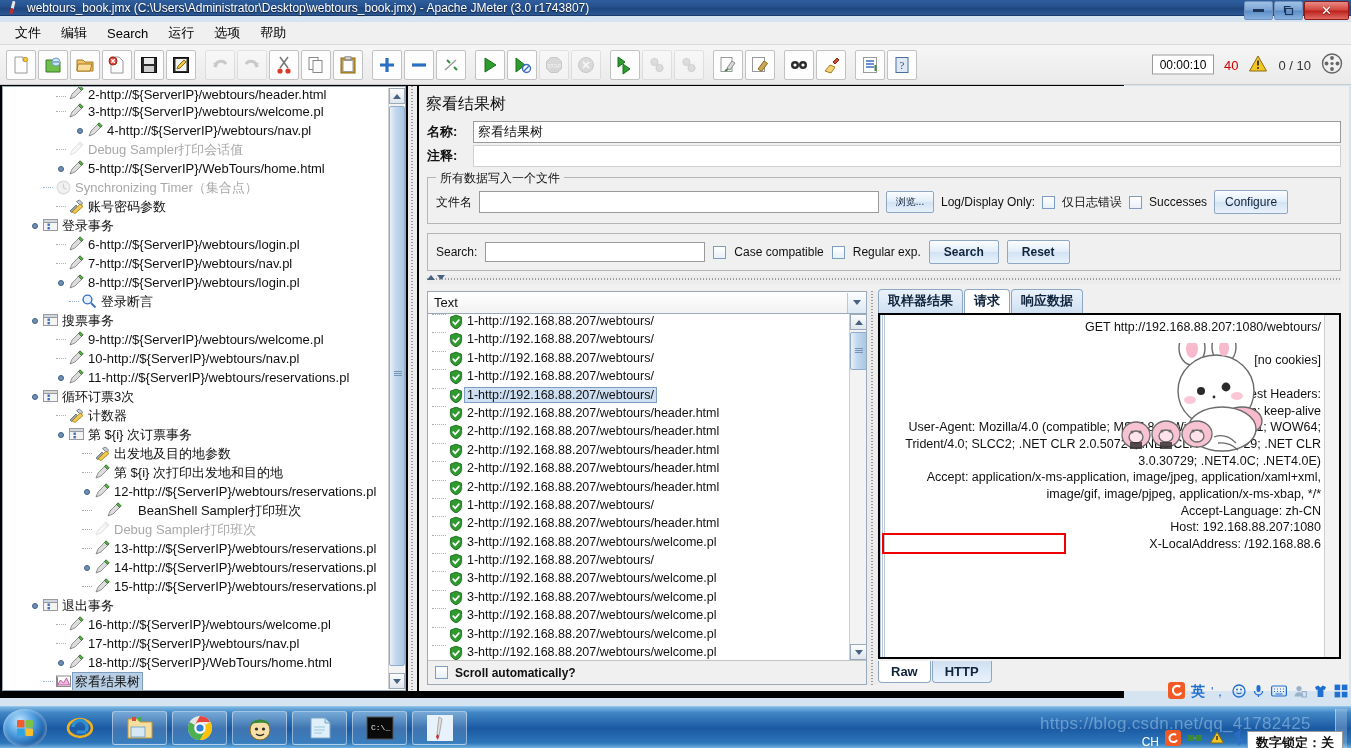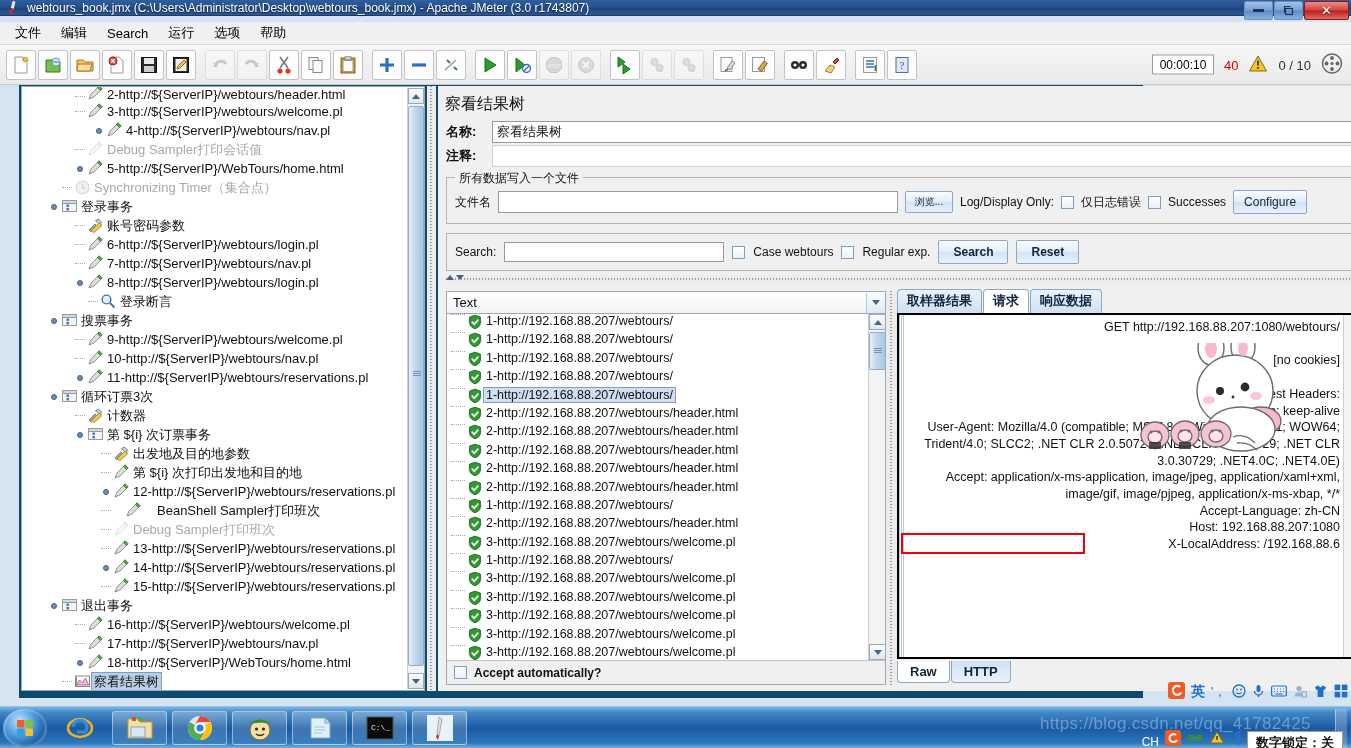--- a/index.html
+++ b/index.html
@@ -85,22 +85,21 @@
   #elapsed {
     border: 1px solid #9a9a9a; background: #fff; padding: 2px 5px;
     font-size: 12px; color: #000; min-width: 62px; text-align: center;
   }
   #errcount { color: #d00000; font-size: 13px; }
   #threadcount { color: #333; font-size: 13px; }
 
   
   #main {
     position: absolute; left: 0; top: 85px; width: 1124px; height: 613px;
-    background: #0c4a6e;
-    margin-left: 19px;
+    background: #000000;
   }
 
   
   #treepanel {
     position: absolute; left: 2px; top: 1px; width: 404px; height: 605px;
     background: #ffffff; border: 1px solid #9aaabb;
     overflow: hidden;
   }
   #treeinner { position: absolute; left: 0; top: 0; width: 404px; height: 603px; }
   .tnode {
@@ -651,46 +650,46 @@
               <span style="display:block;width:10px;height:1px;border-top:1px dotted #9bb0c6;"></span>
             </span>
             <span class="ic" style="opacity: 0.45;">
               <svg width="17" height="17" viewBox="0 0 17 17">
                 <circle cx="8.5" cy="8.5" r="6.4" fill="#e2e2e2" stroke="#b0b0b0" stroke-width="1.2"></circle>
                 <path d="M8.5 4.5v4.2l3 1.6" stroke="#9a9a9a" stroke-width="1.3" fill="none"></path>
               </svg>
             </span>
             <span class="lbl">Synchronizing Timer（集合点）</span>
           </div>
+          <div class="tnode" style="padding-left: 52px;">
+            <span class="handle">
+              <span style="display:block;width:10px;height:1px;border-top:1px dotted #9bb0c6;"></span>
+            </span>
+            <span class="ic">
+              <svg width="17" height="17" viewBox="0 0 17 17">
+                <path d="M2 13l6-6 1.5 1.5-6 6z" fill="#9aa5b1" stroke="#5f6b78" stroke-width=".8"></path>
+                <path d="M8.5 3.5l3-1.5 3 3-1.5 3z" fill="#c9cfd6" stroke="#5f6b78" stroke-width=".8"></path>
+                <path d="M4 14l8-8 3 2.5-8 7z" fill="#f2c94c" stroke="#9a7c12" stroke-width=".8"></path>
+              </svg>
+            </span>
+            <span class="lbl">账号密码参数</span>
+          </div>
           <div class="tnode" style="padding-left: 26px;">
             <span class="handle">
               <i></i>
             </span>
             <span class="ic">
               <svg width="17" height="17" viewBox="0 0 17 17">
                 <rect x="1.5" y="2.5" width="14" height="11" fill="#f4f4f4" stroke="#9a9a9a"></rect>
                 <rect x="1.5" y="2.5" width="14" height="3" fill="#cfd9e3" stroke="#9a9a9a"></rect>
                 <rect x="5.5" y="6.5" width="2.4" height="2.4" fill="#3a6ec4"></rect>
                 <rect x="5.5" y="10" width="2.4" height="2.4" fill="#3a6ec4"></rect>
               </svg>
             </span>
             <span class="lbl">登录事务</span>
-          </div>
-          <div class="tnode" style="padding-left: 52px;">
-            <span class="handle">
-              <span style="display:block;width:10px;height:1px;border-top:1px dotted #9bb0c6;"></span>
-            </span>
-            <span class="ic">
-              <svg width="17" height="17" viewBox="0 0 17 17">
-                <path d="M2 13l6-6 1.5 1.5-6 6z" fill="#9aa5b1" stroke="#5f6b78" stroke-width=".8"></path>
-                <path d="M8.5 3.5l3-1.5 3 3-1.5 3z" fill="#c9cfd6" stroke="#5f6b78" stroke-width=".8"></path>
-                <path d="M4 14l8-8 3 2.5-8 7z" fill="#f2c94c" stroke="#9a7c12" stroke-width=".8"></path>
-              </svg>
-            </span>
-            <span class="lbl">账号密码参数</span>
           </div>
           <div class="tnode" style="padding-left: 52px;">
             <span class="handle">
               <span style="display:block;width:10px;height:1px;border-top:1px dotted #9bb0c6;"></span>
             </span>
             <span class="ic">
               <svg width="17" height="17" viewBox="0 0 17 17">
                 <path d="M2 14l2-5 7-7 3 3-7 7z" fill="#dcdcdc" stroke="#8a8a8a" stroke-width=".9"></path>
                 <path d="M10.5 2.4l3 3 1.6-1.6-3-3z" fill="#5ab34a" stroke="#2d6a23" stroke-width=".9"></path>
                 <path d="M2 14l1.8-.7-1.1-1.1z" fill="#888"></path>
@@ -1045,21 +1044,21 @@
           <span class="cb"></span>
           <span class="lbl12">Successes</span>
           <div class="btn">Configure</div>
         </div>
       </div>
 
       <div class="searchbar">
         <span class="lbl12">Search:</span>
         <div class="searchinput"></div>
         <span class="cb"></span>
-        <span class="lbl12">Case webtours</span>
+        <span class="lbl12">Case compatible</span>
         <span class="cb"></span>
         <span class="lbl12">Regular exp.</span>
         <div class="btn" style="font-weight:bold;padding:4px 14px;">Search</div>
         <div class="btn" style="font-weight:bold;padding:4px 14px;">Reset</div>
       </div>
 
       <div id="hsplit">
         <div class="dots"></div>
         <div class="arrs">
           <span class="tri up"></span>
@@ -1299,21 +1298,21 @@
                     <i></i>
                   </div>
               </div>
               <div class="sb-arrow" style="position:absolute;bottom:0;left:0;width:17px;">
                   <span class="tri dn"></span>
                 </div>
             </div>
           </div>
           <div id="scrollauto">
             <span class="cb"></span>
-            <span class="lbl12b">Accept automatically?</span>
+            <span class="lbl12b">Scroll automatically?</span>
           </div>
         </div>
 
         <div id="lvsplit">
             <div class="dots"></div>
           </div>
 
         <div id="detailbox">
           <div id="dtabs">
             <div class="dtab">取样器结果</div>

